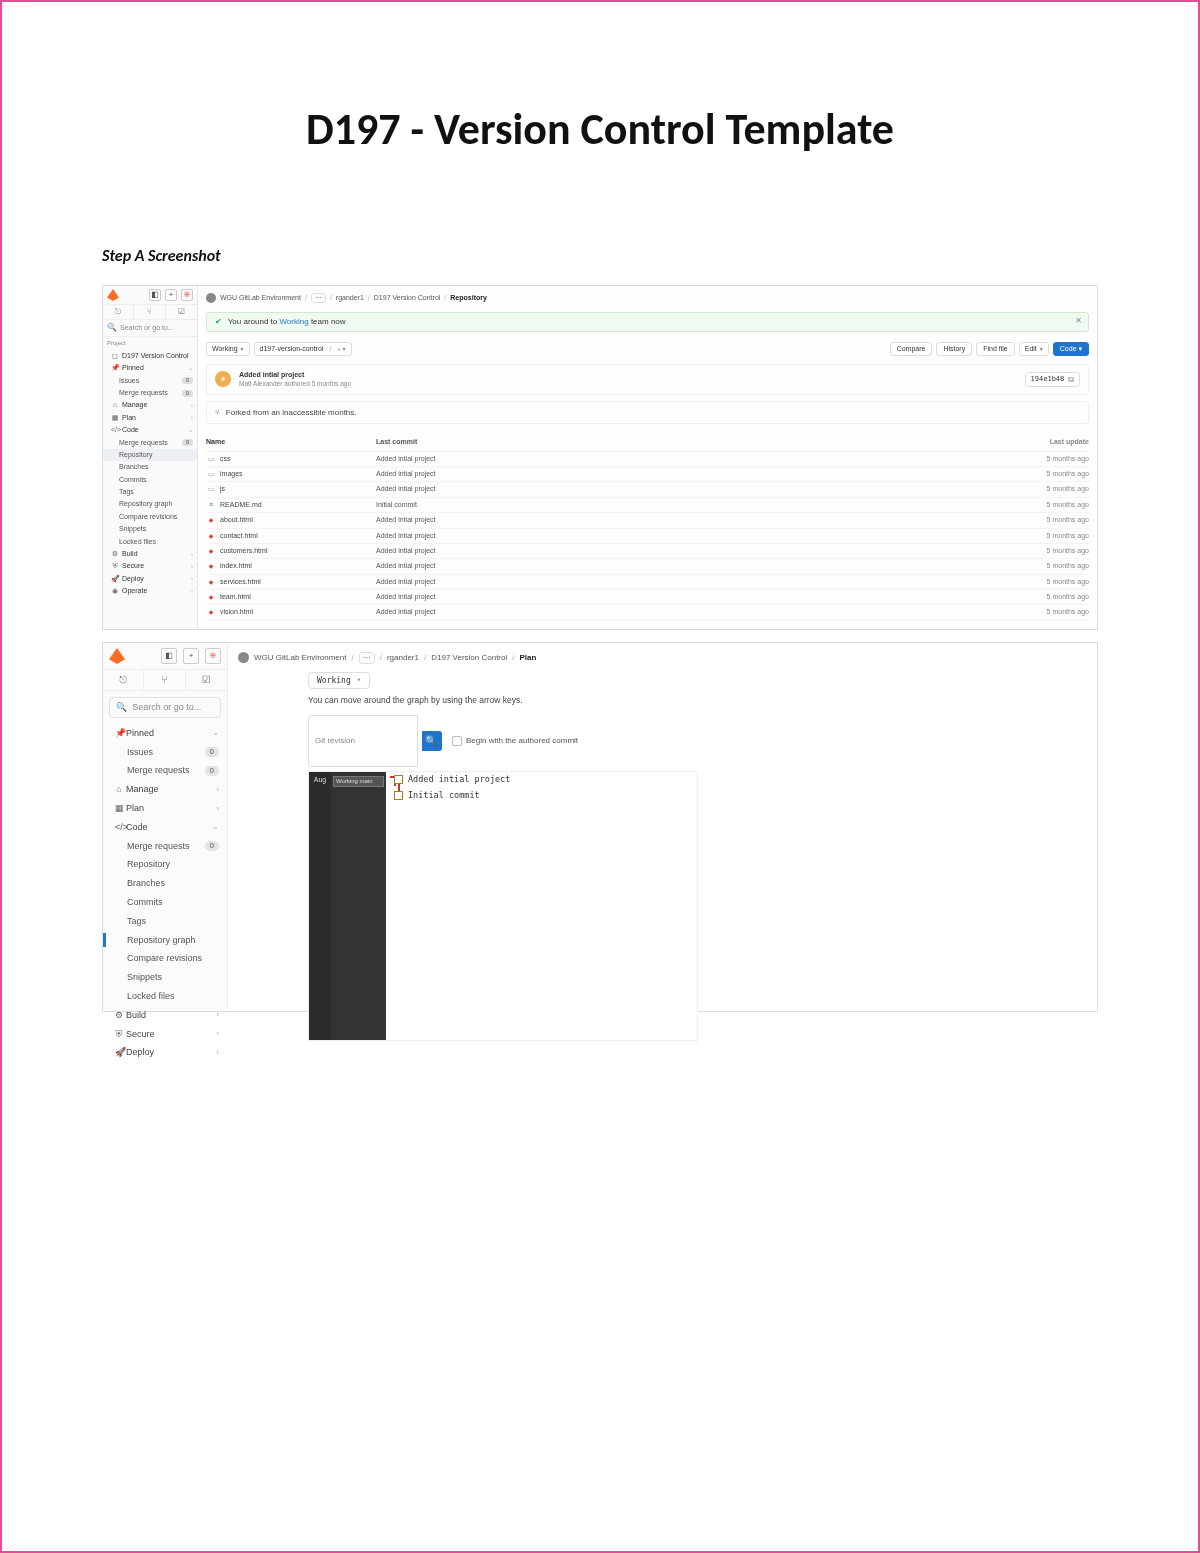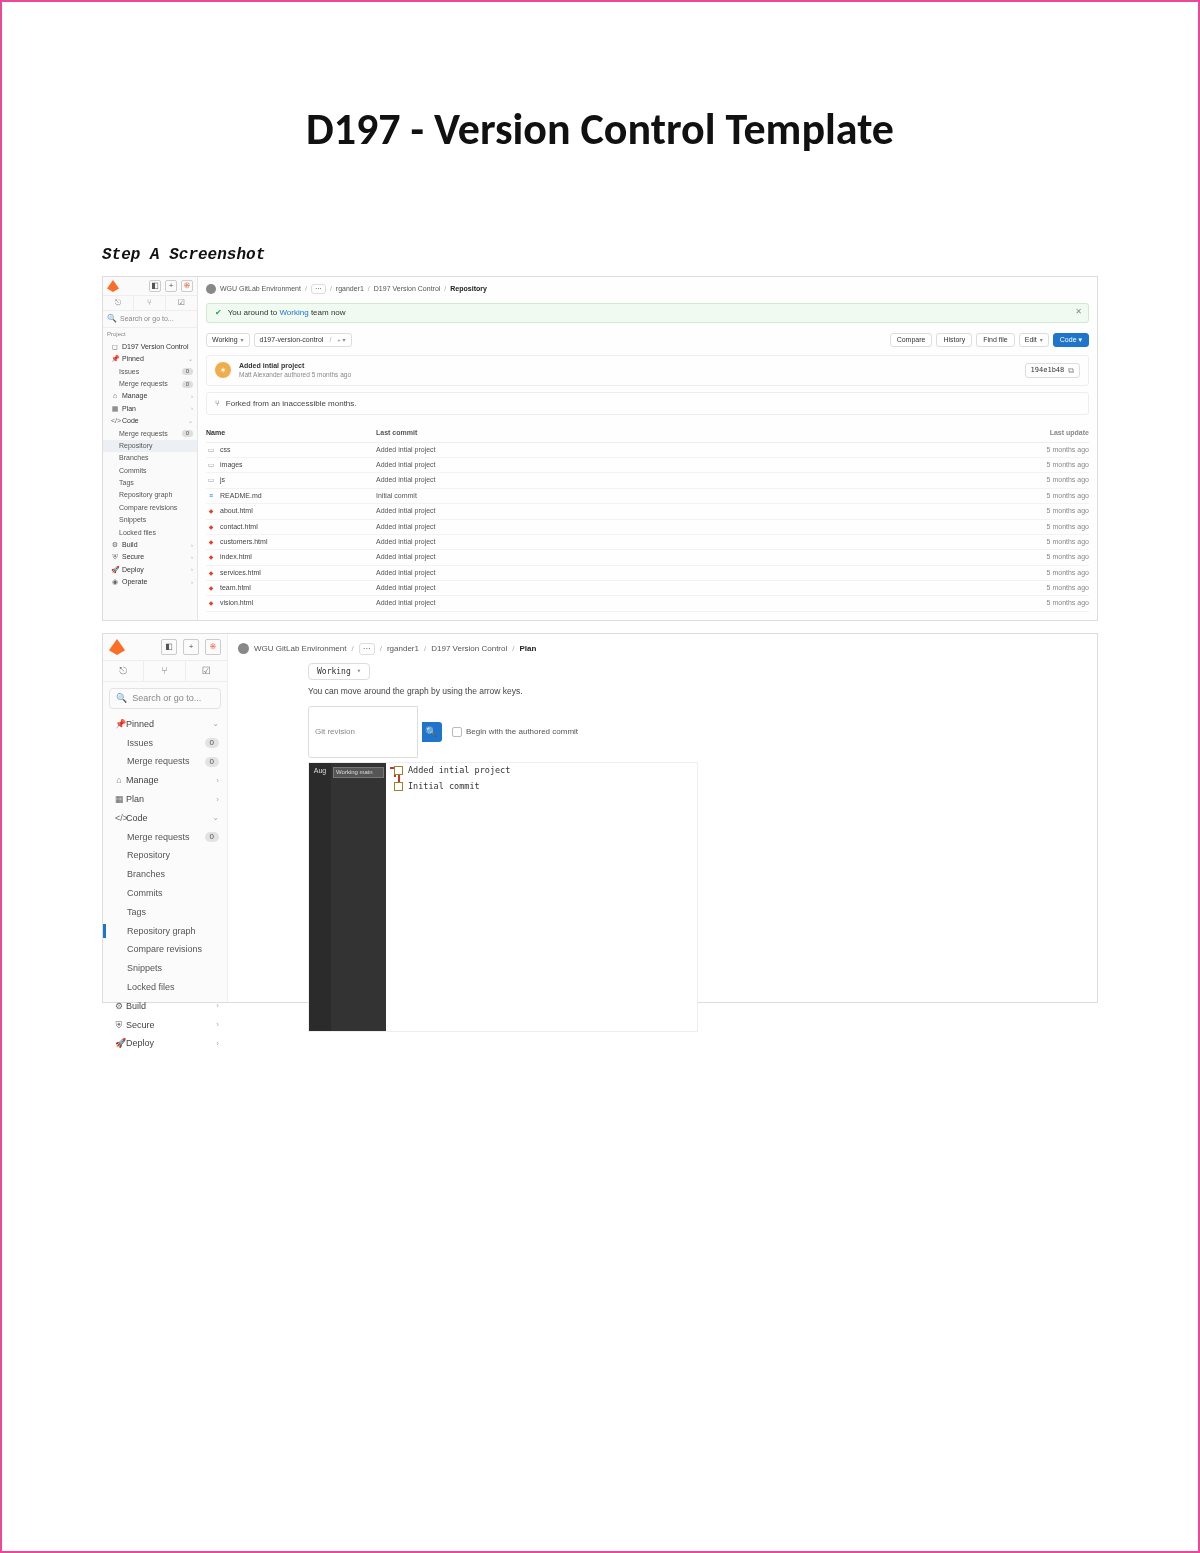--- a/index.html
+++ b/index.html
@@ -5,21 +5,21 @@
   * { box-sizing: border-box; margin: 0; padding: 0; }
   body { background: #fff; font-family: Calibri, Arial, sans-serif; color: #111; }
   .page {
     width: 1200px; height: 1553px; margin: 0 auto; position: relative;
     border: 2px solid #ec4899;
     padding: 100px 100px 40px 100px;
   }
   h1.doc-title {
     font-size: 44px; font-weight: 700; text-align: center; margin-bottom: 90px;
   }
-  h2.step-title { font-size: 16px; font-weight: 700; font-style: italic; margin-bottom: 12px; font-family: Liberation Mono, monospace; }
+  h2.step-title { font-size: 16px; font-weight: 700; font-style: italic; margin-bottom: 20px; }
   p.body-text { font-size: 16px; margin-bottom: 12px; }
 
   
   .shot {
     border: 1px solid #ddd; background: #fff; font-family: "Segoe UI", Arial, sans-serif;
     color: #333; font-size: 8px; line-height: 1.2;
   }
   .shot1 { height: 345px; display: flex; position: relative; margin-bottom: 12px; }
   .shot1 .left {
     width: 95px; border-right: 1px solid #e5e5e5; display: flex; flex-direction: column;

